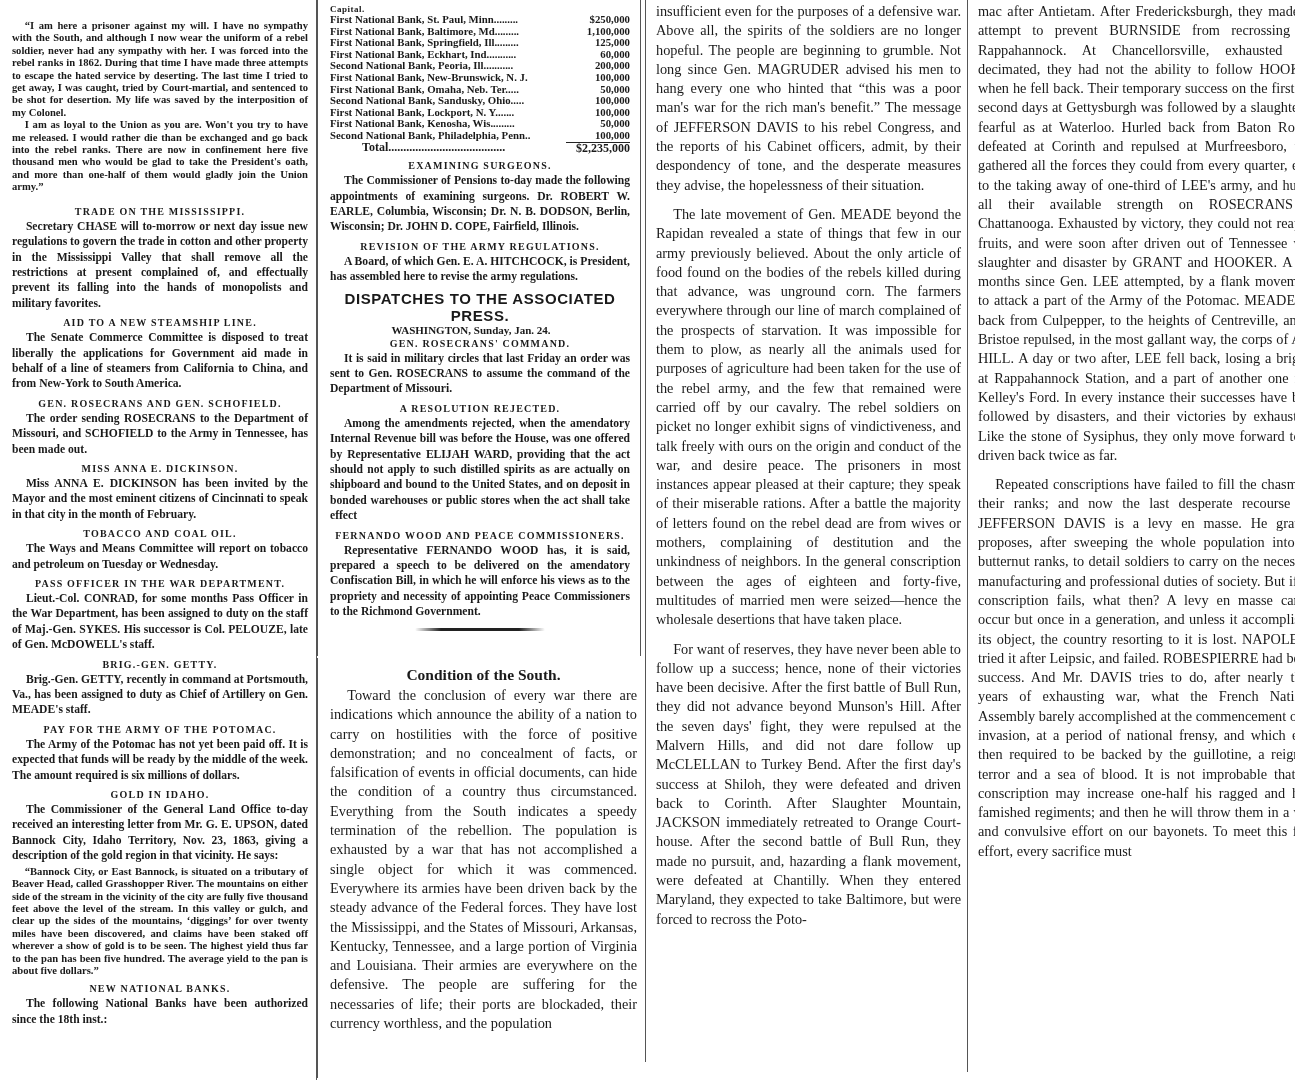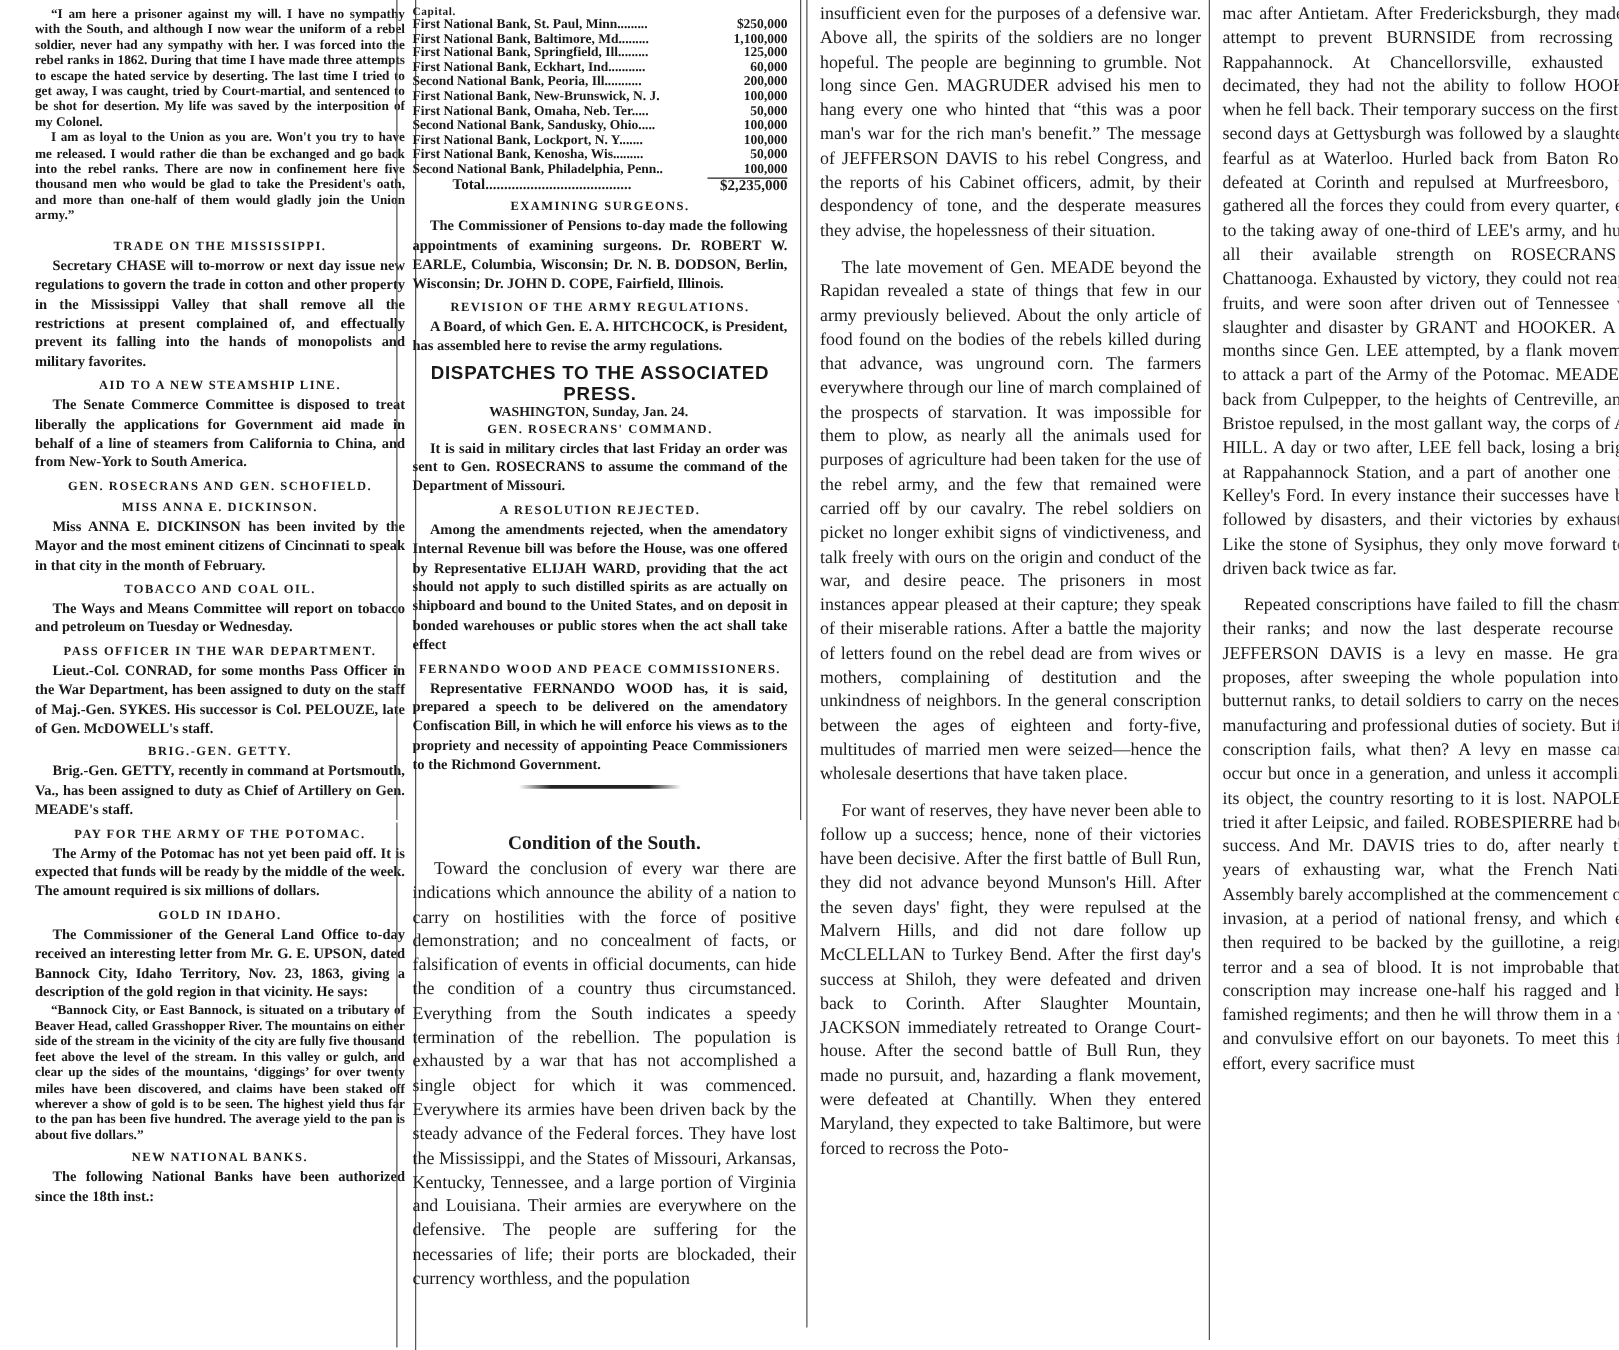--- a/index.html
+++ b/index.html
@@ -1,19 +1,19 @@
 <!DOCTYPE html>
 <html><head>
   <meta charset="utf-8">
   <style>
     html, body { margin:0; padding:0; background:#ffffff; }
     body { width:1295px; height:1080px; overflow:hidden; position:relative;
            font-family:"Liberation Serif","DejaVu Serif",serif; color:#1a1a1a; }
     .col { position:absolute; top:0; box-sizing:border-box; overflow:hidden; }
-    .c1 { left:16px; width:317px; padding:6px 8px 0 12px; border-right:1px solid #555; height:1080px; }
+    .c1 { left:0; width:317px; padding:20px 8px 0 12px; border-right:1px solid #555; height:1080px; }
     .c2a { left:317px; width:324px; padding:4px 10px 0 12px; border-right:1px solid #555; border-left:1px solid #555; height:656px; }
     .c2b { left:317px; top:658px; width:328px; padding:4px 8px 0 12px; border-left:1px solid #555; height:420px; }
     .c3 { left:645px; width:322px; padding:2px 6px 0 10px; border-left:1px solid #555; height:1062px; }
     .c4 { left:967px; width:366px; padding:2px 8px 0 10px; border-left:1px solid #555; border-right:6px solid #f97316; height:1072px; }
     .small { font-size:10.6px; line-height:12.4px; font-weight:bold; text-align:justify; margin:0; }
     .body1 { font-size:11.6px; line-height:15.4px; font-weight:bold; text-align:justify; margin:0; text-indent:1.2em; }
     .big { font-size:14.3px; line-height:19.3px; text-align:justify; margin:0; text-indent:1.2em; font-weight:normal; }
     .quote { text-indent:1.2em; }
     .hd { font-size:10px; letter-spacing:1.2px; text-align:center; font-weight:bold; margin:6px 0 2px 0; text-transform:uppercase; }
     .hd-big { font-size:15px; letter-spacing:0.6px; text-align:center; font-weight:bold; margin:5px 0 0 0; font-family:"Liberation Sans","DejaVu Sans",sans-serif; }
@@ -35,20 +35,21 @@
   <p class="small quote">“I am here a prisoner against my will. I have no sympathy with the South, and although I now wear the uniform of a rebel soldier, never had any sympathy with her. I was forced into the rebel ranks in 1862. During that time I have made three attempts to escape the hated service by deserting. The last time I tried to get away, I was caught, tried by Court-martial, and sentenced to be shot for desertion. My life was saved by the interposition of my Colonel.</p>
   <p class="small quote">I am as loyal to the Union as you are. Won't you try to have me released. I would rather die than be exchanged and go back into the rebel ranks. There are now in confinement here five thousand men who would be glad to take the President's oath, and more than one-half of them would gladly join the Union army.”</p>
 
   <div class="hd" style="margin-top:12px">TRADE ON THE MISSISSIPPI.</div>
   <p class="body1">Secretary CHASE will to-morrow or next day issue new regulations to govern the trade in cotton and other property in the Mississippi Valley that shall remove all the restrictions at present complained of, and effectually prevent its falling into the hands of monopolists and military favorites.</p>
 
   <div class="hd">AID TO A NEW STEAMSHIP LINE.</div>
   <p class="body1">The Senate Commerce Committee is disposed to treat liberally the applications for Government aid made in behalf of a line of steamers from California to China, and from New-York to South America.</p>
 
   <div class="hd">GEN. ROSECRANS AND GEN. SCHOFIELD.</div>
+  <p class="body1">The order sending ROSECRANS to the Department of Missouri, and SCHOFIELD to the Army in Tennessee, has been made out.</p>
 
   <div class="hd">MISS ANNA E. DICKINSON.</div>
   <p class="body1">Miss ANNA E. DICKINSON has been invited by the Mayor and the most eminent citizens of Cincinnati to speak in that city in the month of February.</p>
 
   <div class="hd">TOBACCO AND COAL OIL.</div>
   <p class="body1">The Ways and Means Committee will report on tobacco and petroleum on Tuesday or Wednesday.</p>
 
   <div class="hd">PASS OFFICER IN THE WAR DEPARTMENT.</div>
   <p class="body1">Lieut.-Col. CONRAD, for some months Pass Officer in the War Department, has been assigned to duty on the staff of Maj.-Gen. SYKES. His successor is Col. PELOUZE, late of Gen. McDOWELL's staff.</p>
 

